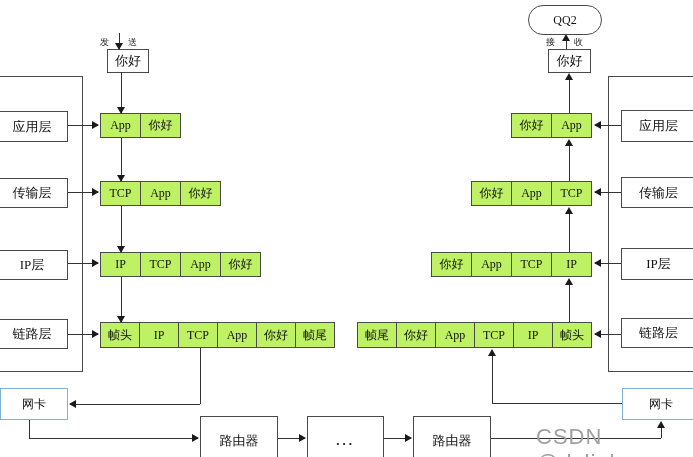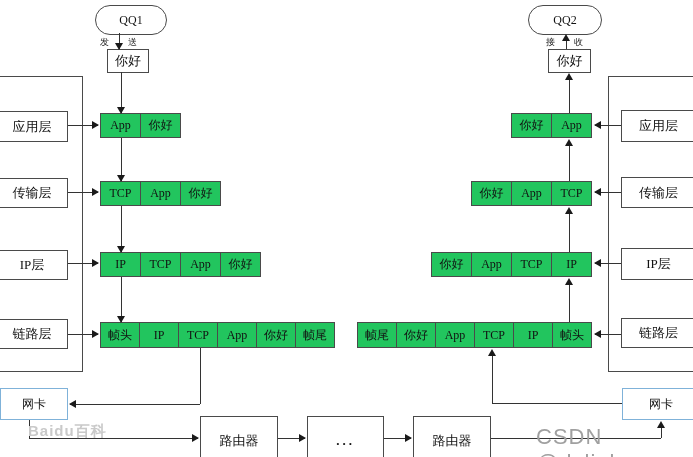--- a/index.html
+++ b/index.html
@@ -14,21 +14,21 @@
     display:flex;align-items:center;justify-content:center;font-size:12px;
   }
   .box{
     border:1px solid #4a4a4a;background:#fff;box-sizing:border-box;
     display:flex;align-items:center;justify-content:center;font-size:13px;white-space:nowrap;
   }
   .nic{border:1px solid #7fb2d9;}
   .tiny{font-size:9px;color:#222;white-space:nowrap;}
   .row{display:flex;}
   .cell{
-    border:1px solid #4a4a4a;background:#22c55e;box-sizing:border-box;margin-left:-1px;
+    border:1px solid #4a4a4a;background:#bef264;box-sizing:border-box;margin-left:-1px;
     display:flex;align-items:center;justify-content:center;font-size:12px;white-space:nowrap;
   }
   .cell:first-child{margin-left:0;}
   .layerbox{
     border:1px solid #4a4a4a;background:#fff;box-sizing:border-box;
     display:flex;align-items:center;justify-content:center;font-size:13px;white-space:nowrap;
   }
   .outer{border:1px solid #4a4a4a;background:transparent;box-sizing:border-box;}
   .hline{height:1px;background:#333;}
   .vline{width:1px;background:#333;}
@@ -36,21 +36,20 @@
   .wm-baidu{font-size:15px;font-weight:bold;color:#c9c9c9;letter-spacing:1px;font-family:"Liberation Sans","DejaVu Sans",sans-serif;}
   .wm-csdn{font-size:22px;color:#a0a0a0;letter-spacing:1px;font-family:"Liberation Sans","DejaVu Sans",sans-serif;}
   .dotsbox{font-weight:bold;letter-spacing:3px;}
 </style>
 </head>
 <body>
 
 <div id="stage">
 
 
-  <div class="abs terminator" style="left:95px;top:5px;width:70px;height:28px;">QQ1</div>
   <div class="abs terminator" style="left:528px;top:5px;width:72px;height:28px;">QQ2</div>
 
   <span class="abs tiny" style="left:100px;top:36px;">发</span>
   <span class="abs tiny" style="left:128px;top:36px;">送</span>
   <span class="abs tiny" style="left:546px;top:36px;">接</span>
   <span class="abs tiny" style="left:574px;top:36px;">收</span>
 
   <div class="abs box" style="left:107px;top:49px;width:42px;height:24px;">你好</div>
   <div class="abs box" style="left:548px;top:49px;width:43px;height:24px;">你好</div>
 
@@ -174,16 +173,15 @@
       <div class="abs head" style="left:594px;top:330px;border-top:4px solid transparent;border-bottom:4px solid transparent;border-right:7px solid #1a1a1a;"></div>
     </div>
 
   <div class="abs box nic" style="left:0px;top:388px;width:68px;height:32px;font-size:12px;">网卡</div>
   <div class="abs box nic" style="left:622px;top:388px;width:78px;height:32px;font-size:12px;">网卡</div>
 
   <div class="abs box" style="left:200px;top:416px;width:78px;height:50px;">路由器</div>
   <div class="abs box dotsbox" style="left:307px;top:416px;width:77px;height:50px;">...</div>
   <div class="abs box" style="left:413px;top:416px;width:78px;height:50px;">路由器</div>
 
-  <div class="abs wm-baidu" style="left:28px;top:422px;">Baidu百科</div>
   <div class="abs wm-csdn" style="left:536px;top:424px;">CSDN @dvlinker</div>
 
 </div>
 
 </body></html>

